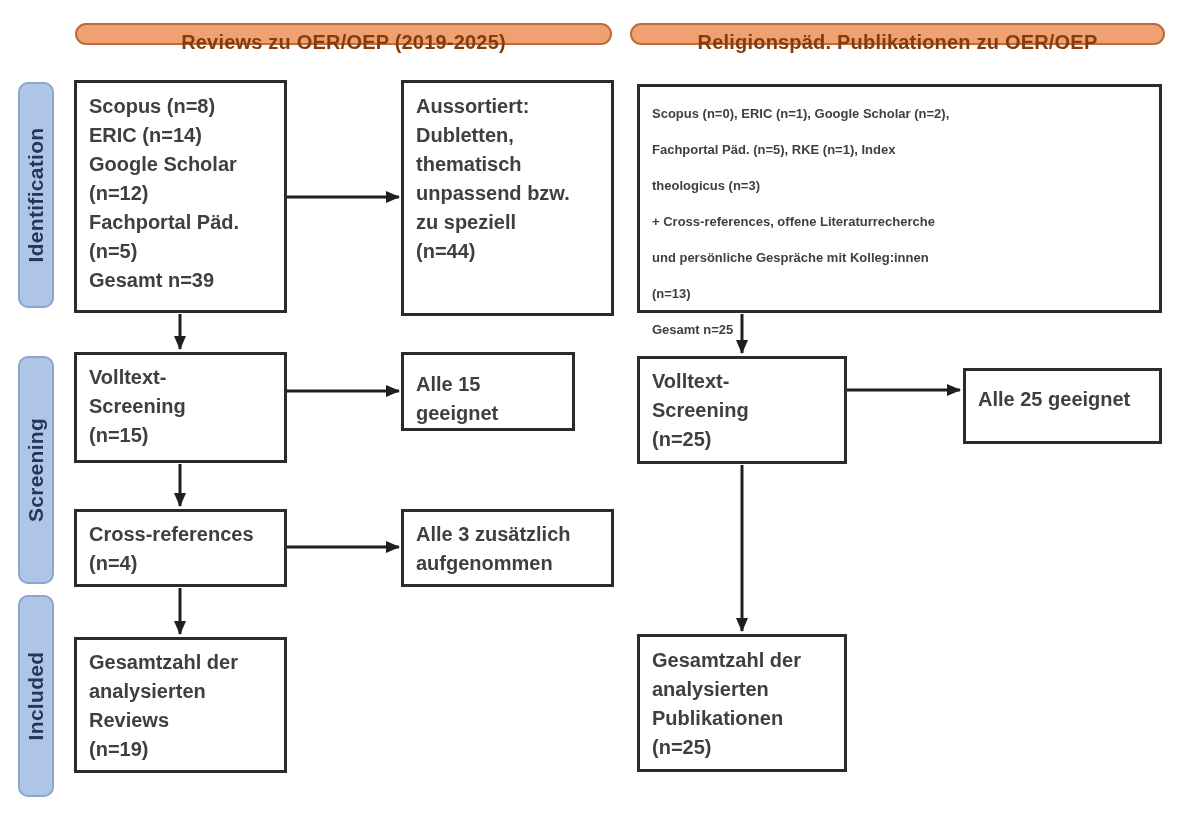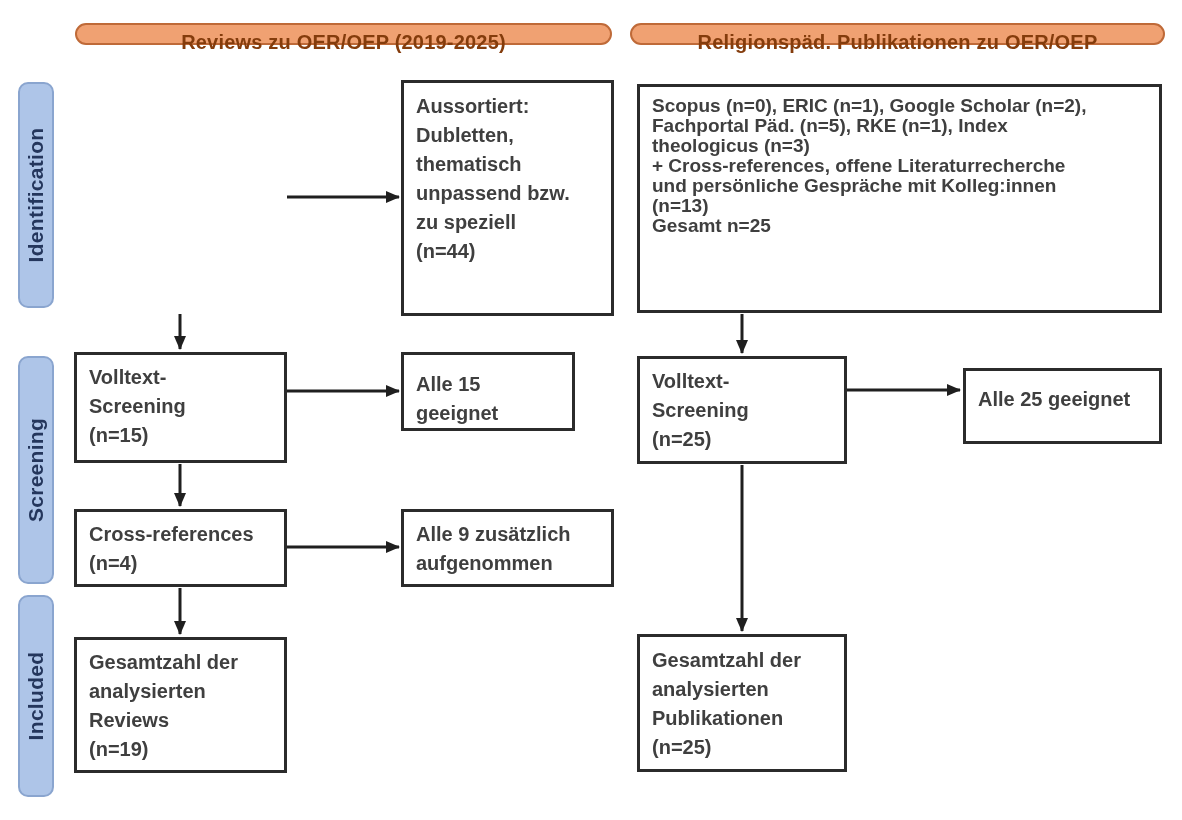--- a/index.html
+++ b/index.html
@@ -37,21 +37,21 @@
     font-size:20px;font-weight:700;line-height:29px;
     padding:9px 12px;white-space:pre-line;
   }
   #box-l-sources     {left:74px; top:80px; width:213px;height:233px;}
   #box-l-excluded    {left:401px;top:80px; width:213px;height:236px;}
   #box-l-fulltext    {left:74px; top:352px;width:213px;height:111px;padding-top:8px;}
   #box-l-ft-result   {left:401px;top:352px;width:174px;height:79px; padding-top:15px;}
   #box-l-crossref    {left:74px; top:509px;width:213px;height:78px; padding-top:8px;}
   #box-l-cr-result   {left:401px;top:509px;width:213px;height:78px; padding-top:8px;}
   #box-l-included    {left:74px; top:637px;width:213px;height:136px;padding-top:8px;}
-  #box-r-sources     {left:637px;top:84px; width:525px;height:229px;font-size:19px;line-height:20px;}
+  #box-r-sources     {left:637px;top:84px; width:525px;height:229px;font-size:13px;line-height:36px;}
   #box-r-fulltext    {left:637px;top:356px;width:210px;height:108px;padding-top:8px;}
   #box-r-ft-result   {left:963px;top:354px;width:199px;height:76px; padding-top:14px;margin-top:14px;}
   #box-r-included    {left:637px;top:634px;width:210px;height:138px;padding-top:9px;}
   
   #arrows{position:absolute;left:0;top:0;width:1182px;height:820px;pointer-events:none;}
   .arrow-line{stroke:var(--arrow);stroke-width:3;fill:none;}
   #arrowhead-path{fill:var(--arrow);}
 </style>
 </head>
 <body>
@@ -64,33 +64,40 @@
   <div class="stage" id="stage-identification">
     <span>Identification</span>
   </div>
   <div class="stage" id="stage-screening">
     <span>Screening</span>
   </div>
   <div class="stage" id="stage-included">
     <span>Included</span>
   </div>
 
+  <div class="box" id="box-l-sources">Scopus (n=8)
+ERIC (n=14)
+Google Scholar
+(n=12)
+Fachportal Päd.
+(n=5)
+Gesamt n=39</div>
   <div class="box" id="box-l-excluded">Aussortiert:
 Dubletten,
 thematisch
 unpassend bzw.
 zu speziell
 (n=44)</div>
   <div class="box" id="box-l-fulltext">Volltext-
 Screening
 (n=15)</div>
   <div class="box" id="box-l-ft-result">Alle 15 geeignet</div>
   <div class="box" id="box-l-crossref">Cross-references
 (n=4)</div>
-  <div class="box" id="box-l-cr-result">Alle 9 zusätzlich
+  <div class="box" id="box-l-cr-result">Alle 3 zusätzlich
 aufgenommen</div>
   <div class="box" id="box-l-included">Gesamtzahl der
 analysierten
 Reviews
 (n=19)</div>
 
   <div class="box" id="box-r-sources">Scopus (n=0), ERIC (n=1), Google Scholar (n=2),
 Fachportal Päd. (n=5), RKE (n=1), Index
 theologicus (n=3)
 + Cross-references, offene Literaturrecherche

